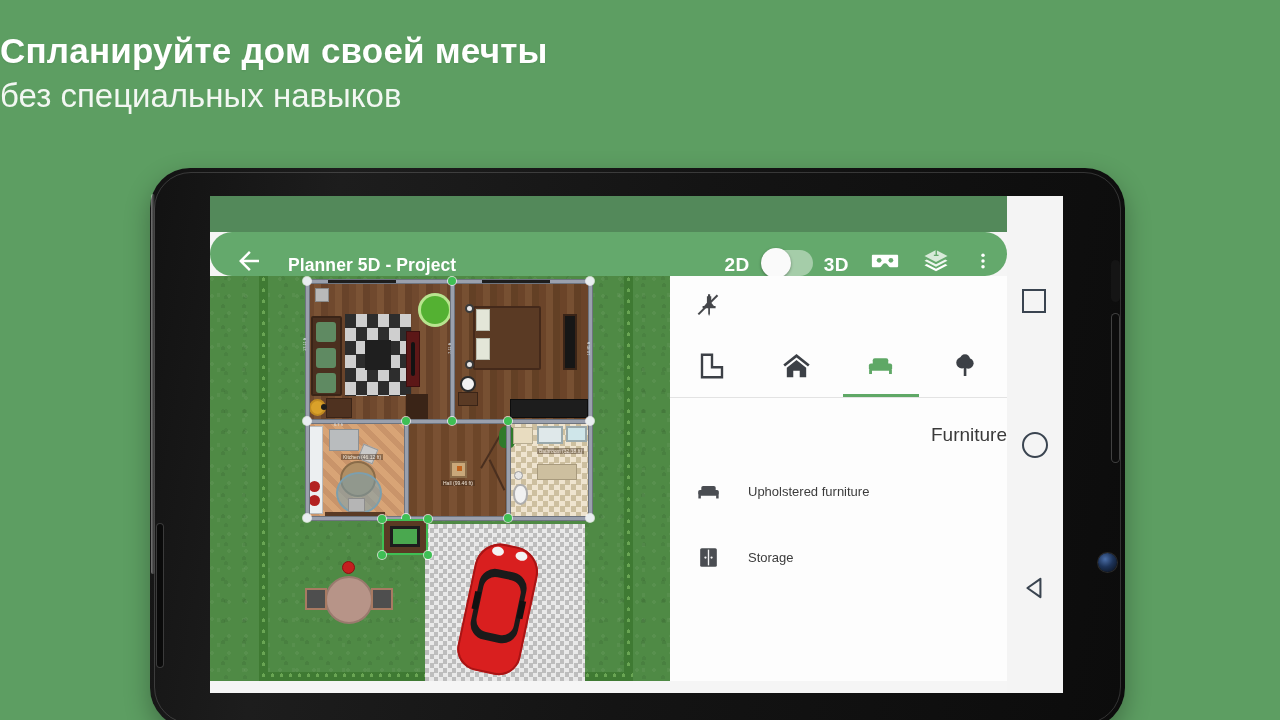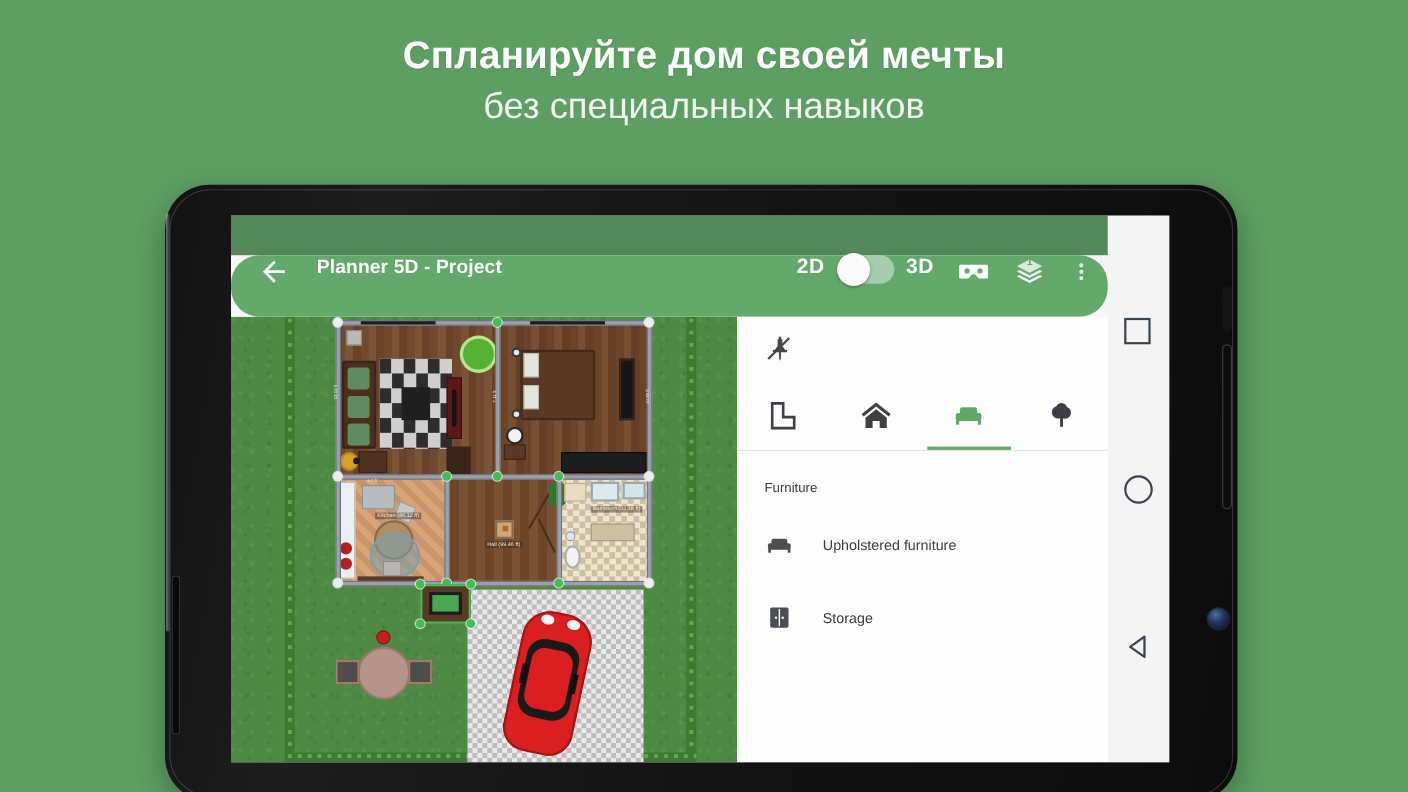--- a/index.html
+++ b/index.html
@@ -5,21 +5,21 @@
   * { box-sizing: border-box; margin: 0; padding: 0; }
   html, body {
     width: 1280px; height: 720px; overflow: hidden;
     font-family: "Liberation Sans", "DejaVu Sans", sans-serif;
   }
   body { background: #5d9e62; position: relative; }
 
   
   .headline {
     position: absolute; top: 30px; left: 0; width: 1280px;
-    text-align: center; color: #ffffff;
+    color: #ffffff;
   }
   .headline .line1 {
     font-size: 35px; font-weight: 700; line-height: 1.22;
     letter-spacing: .2px;
     text-shadow: 0 1px 2px rgba(0,0,0,.08);
   }
   .headline .line2 {
     font-size: 33px; font-weight: 400; line-height: 1.25;
     color: #f2f7f2; margin-top: 2px;
   }
@@ -71,22 +71,22 @@
     position: absolute; left: 60px; top: 28px;
     width: 853px; height: 497px;
     background: #f5f5f5; overflow: hidden;
   }
   .screen-stack { display: flex; width: 100%; height: 100%; }
   .app-area { width: 797px; height: 100%; position: relative; }
 
   
   .statusbar { height: 36px; background: #53895a; }
   .toolbar {
-    height: 56px; background: #64a96c;
-    display: flex; align-items: flex-start; padding: 0 14px 0 24px;
+    height: 44px; background: #64a96c;
+    display: flex; align-items: flex-end; padding: 0 14px 0 24px;
     color: #ffffff;
     border-radius: 26px;
   }
   .tb-back { width: 30px; height: 30px; flex: none; cursor: pointer; }
   .tb-title {
     font-size: 17.5px; font-weight: 700; letter-spacing: .1px;
     margin-left: 24px; white-space: nowrap;
   }
   .tb-spacer { flex: 1 1 auto; }
   .tb-2d, .tb-3d {
@@ -130,21 +130,21 @@
     cursor: pointer; position: relative;
   }
   .tab svg { display: block; }
   .tab-underline {
     position: absolute; bottom: 0; height: 3px; background: #5fa866;
     left: 50%; width: 76px; transform: translateX(-50%);
   }
   .tabs-divider { height: 1px; background: #e3e3e3; }
 
   .list-title {
-    font-size: 12px; color: #3a3a3a; padding: 26px 0 4px 25px;
+    font-size: 19px; color: #3a3a3a; padding: 26px 0 4px 25px; text-align: right;
   }
   .list { padding-top: 8px; }
   .list-item {
     height: 66px; display: flex; align-items: center;
     padding-left: 25px; cursor: pointer;
   }
   .li-icon { width: 34px; flex: none; display: flex; align-items: center; }
   .li-label { font-size: 13px; color: #3c3c3c; margin-left: 19px; }
 
   

